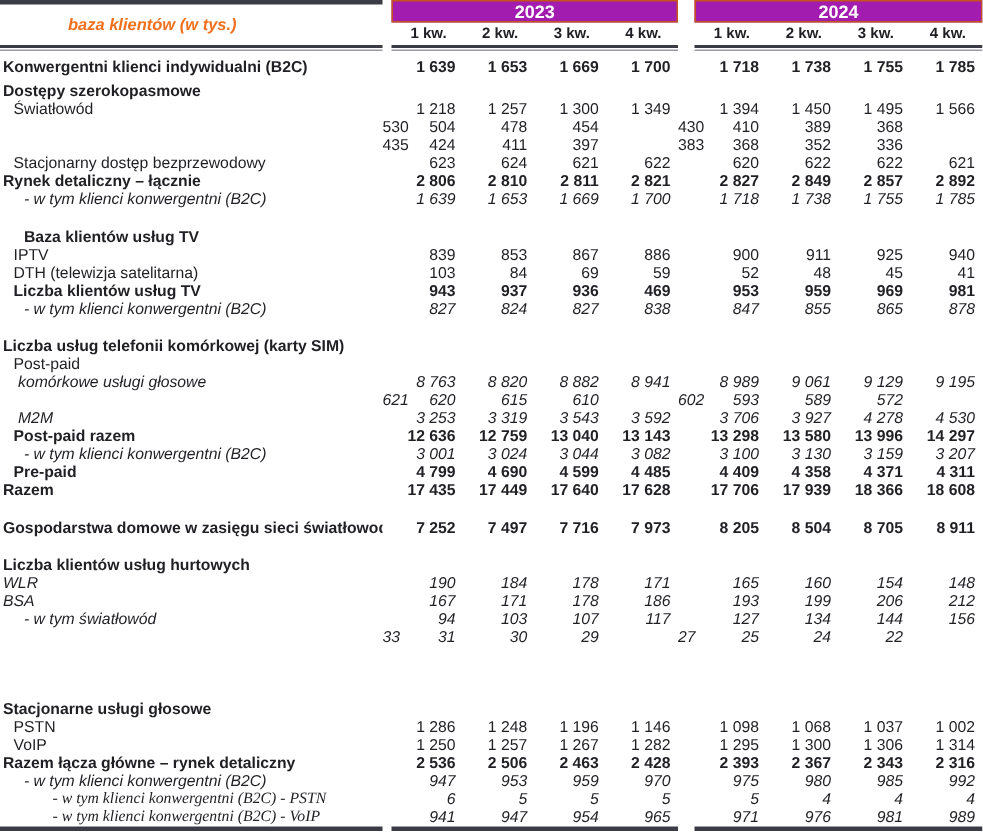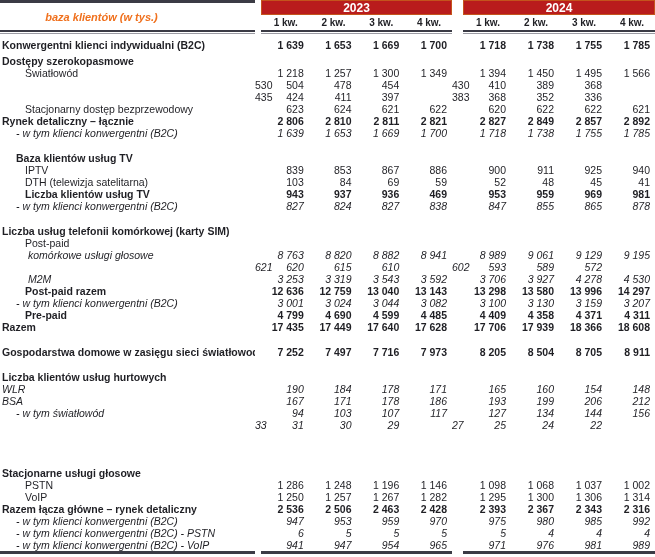--- a/index.html
+++ b/index.html
@@ -3,45 +3,45 @@
 <meta charset="utf-8">
 <style>
   html,body{margin:0;padding:0;background:#ffffff;}
   body{width:655px;height:557px;overflow:hidden;font-family:"Liberation Sans",sans-serif;color:#1f1f24;}
   .grid{display:grid;grid-template-columns:255px 6px repeat(4,47.75px) 11px repeat(4,48px);}
   .table{width:625px;}
 
   
   .hdr{grid-template-rows:15px 15px;}
   .hdr-label{grid-column:1;grid-row:1/3;border-top:3px solid #3b3b45;display:flex;align-items:center;justify-content:center;padding-right:52px;color:#f0701d;font-weight:bold;font-style:italic;font-size:11px;box-sizing:border-box;}
-  .band{background:#b91c1c;border:1px solid #c4541c;box-sizing:border-box;display:flex;align-items:center;justify-content:center;color:#ffffff;font-weight:bold;font-size:12px;grid-row:1;}
+  .band{background:#a21caf;border:1px solid #c4541c;box-sizing:border-box;display:flex;align-items:center;justify-content:center;color:#ffffff;font-weight:bold;font-size:12px;grid-row:1;}
   .band1{grid-column:3/7;}
   .band2{grid-column:8/12;}
   .kw{display:flex;align-items:center;justify-content:flex-end;padding-right:11px;font-weight:bold;font-size:10px;box-sizing:border-box;}
 
   
   .rule{height:1px;border-top:2px solid #3b3b45;border-bottom:1px solid #9b9ba3;}
   .seg-label{grid-column:1;}
   .seg-g1{grid-column:3/7;}
   .seg-g2{grid-column:8/12;}
   .bseg{height:3px;background:#3b3b45;}
 
   
   .sections{margin-top:5px;}
   .sections > .section{margin-bottom:13px;}
   .sections > .section:nth-child(1){margin-bottom:4px;}
   .sections > .section:nth-child(6){margin-bottom:36px;}
   .sections > .section:nth-child(7){margin-bottom:0;}
   .row{height:12px;align-items:center;font-size:10.5px;line-height:12px;}
   .lbl{white-space:nowrap;overflow:hidden;box-sizing:border-box;}
   .ind0{padding-left:2px;}
-  .ind1{padding-left:25px;}
+  .ind1{padding-left:9px;}
   .ind2{padding-left:16px;}
-  .ind3{padding-left:28px;}
-  .ind4{padding-left:16px;}
+  .ind3{padding-left:12px;}
+  .ind4{padding-left:35px;font-family:Liberation Serif, serif;}
   .val{text-align:right;padding-right:5px;box-sizing:border-box;font-variant-numeric:tabular-nums;white-space:nowrap;}
   .bold{font-weight:bold;}
   .italic{font-style:italic;}
 </style>
 </head>
 <body>
 
 <div class="table">
   <div class="grid hdr">
     <div class="hdr-label">baza klientów (w tys.)</div>

